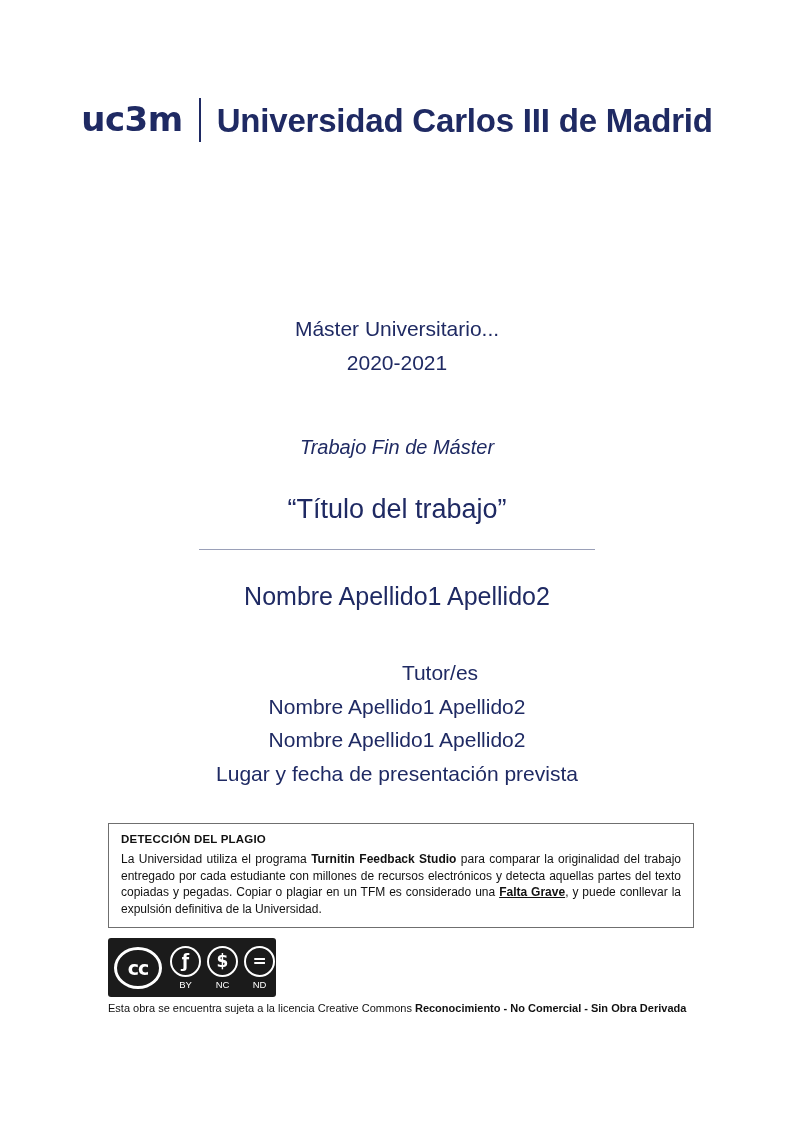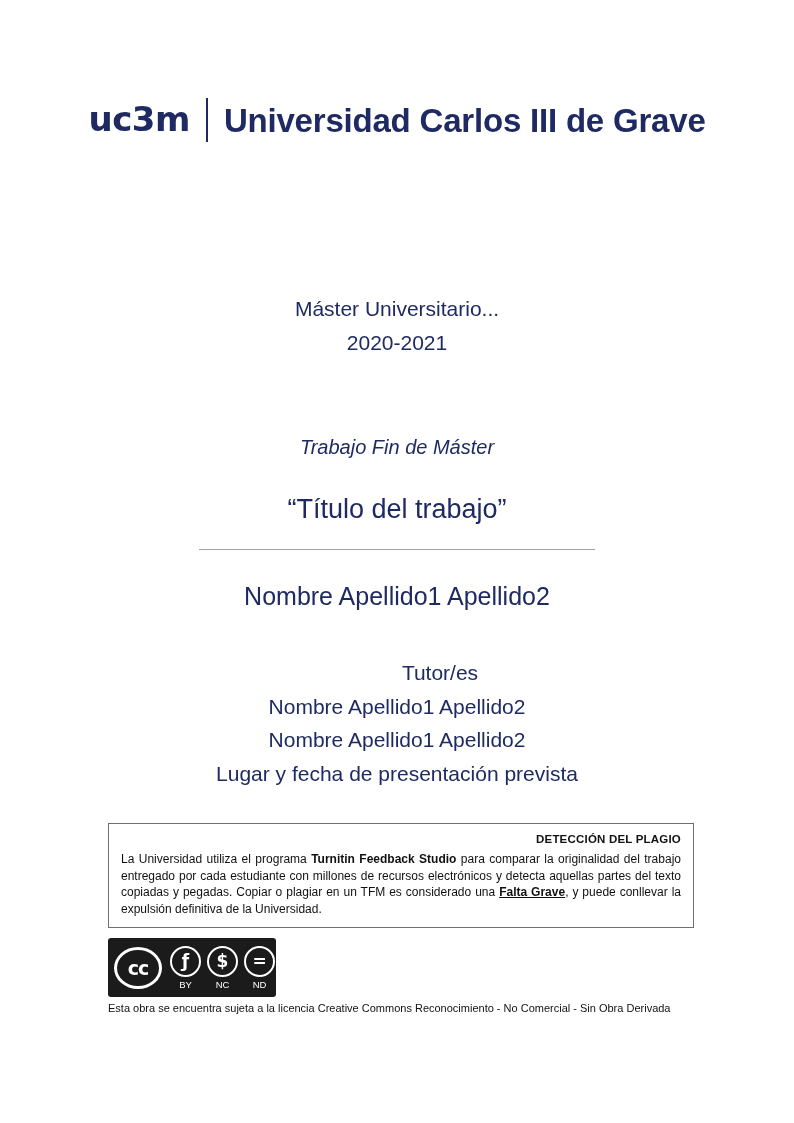--- a/index.html
+++ b/index.html
@@ -67,20 +67,21 @@
     position: absolute;
     left: 0;
     width: 794px;
     text-align: center;
   }
 
   .master-line {
     font-size: 21px;
     line-height: 34px;
     color: #1f2a63;
+    margin-top: 20px;
   }
 
   .tfm-label {
     font-size: 20px;
     font-style: italic;
     color: #1f2a63;
   }
 
   .doc-title {
     font-size: 27px;
@@ -119,21 +120,20 @@
     box-sizing: border-box;
     padding: 9px 12px 10px 12px;
     color: #111111;
     font-family: "Liberation Sans", sans-serif;
   }
   .plagio-title {
     font-size: 11.5px;
     font-weight: bold;
     letter-spacing: 0.2px;
     margin-bottom: 6px;
-    text-align: right;
   }
   .plagio-text {
     font-size: 12px;
     line-height: 16.5px;
     text-align: justify;
   }
   .plagio-text b { font-weight: bold; }
   .plagio-text u { text-decoration: underline; font-weight: bold; }
 
   
@@ -194,32 +194,32 @@
 
   .cc-text {
     position: absolute;
     left: 108px;
     top: 1000px;
     width: 586px;
     font-size: 11px;
     line-height: 17px;
     color: #111111;
   }
-  .cc-text b { font-weight: normal; }
+  .cc-text b { font-weight: bold; }
 </style>
 </head>
 <body>
 
 <div class="page">
 
   <div class="logo-row">
     <div class="logo-inner">
       <span class="logo-mark">uc3m</span>
       <span class="logo-sep"></span>
-      <span class="logo-text"><span class="light">Universidad </span><span class="bold">Carlos III</span><span class="light"> de Grave</span></span>
+      <span class="logo-text"><span class="light">Universidad </span><span class="bold">Carlos III</span><span class="light"> de Madrid</span></span>
     </div>
   </div>
 
   <div class="center-block master-line" style="top:292px;">Máster Universitario...</div>
   <div class="center-block master-line" style="top:326px;">2020-2021</div>
 
   <div class="center-block doc-title" style="top:478px;">“Título del trabajo”</div>
   <div class="center-block tfm-label" style="top:436px;">Trabajo Fin de Máster</div>
 
   <div class="rule"></div>

